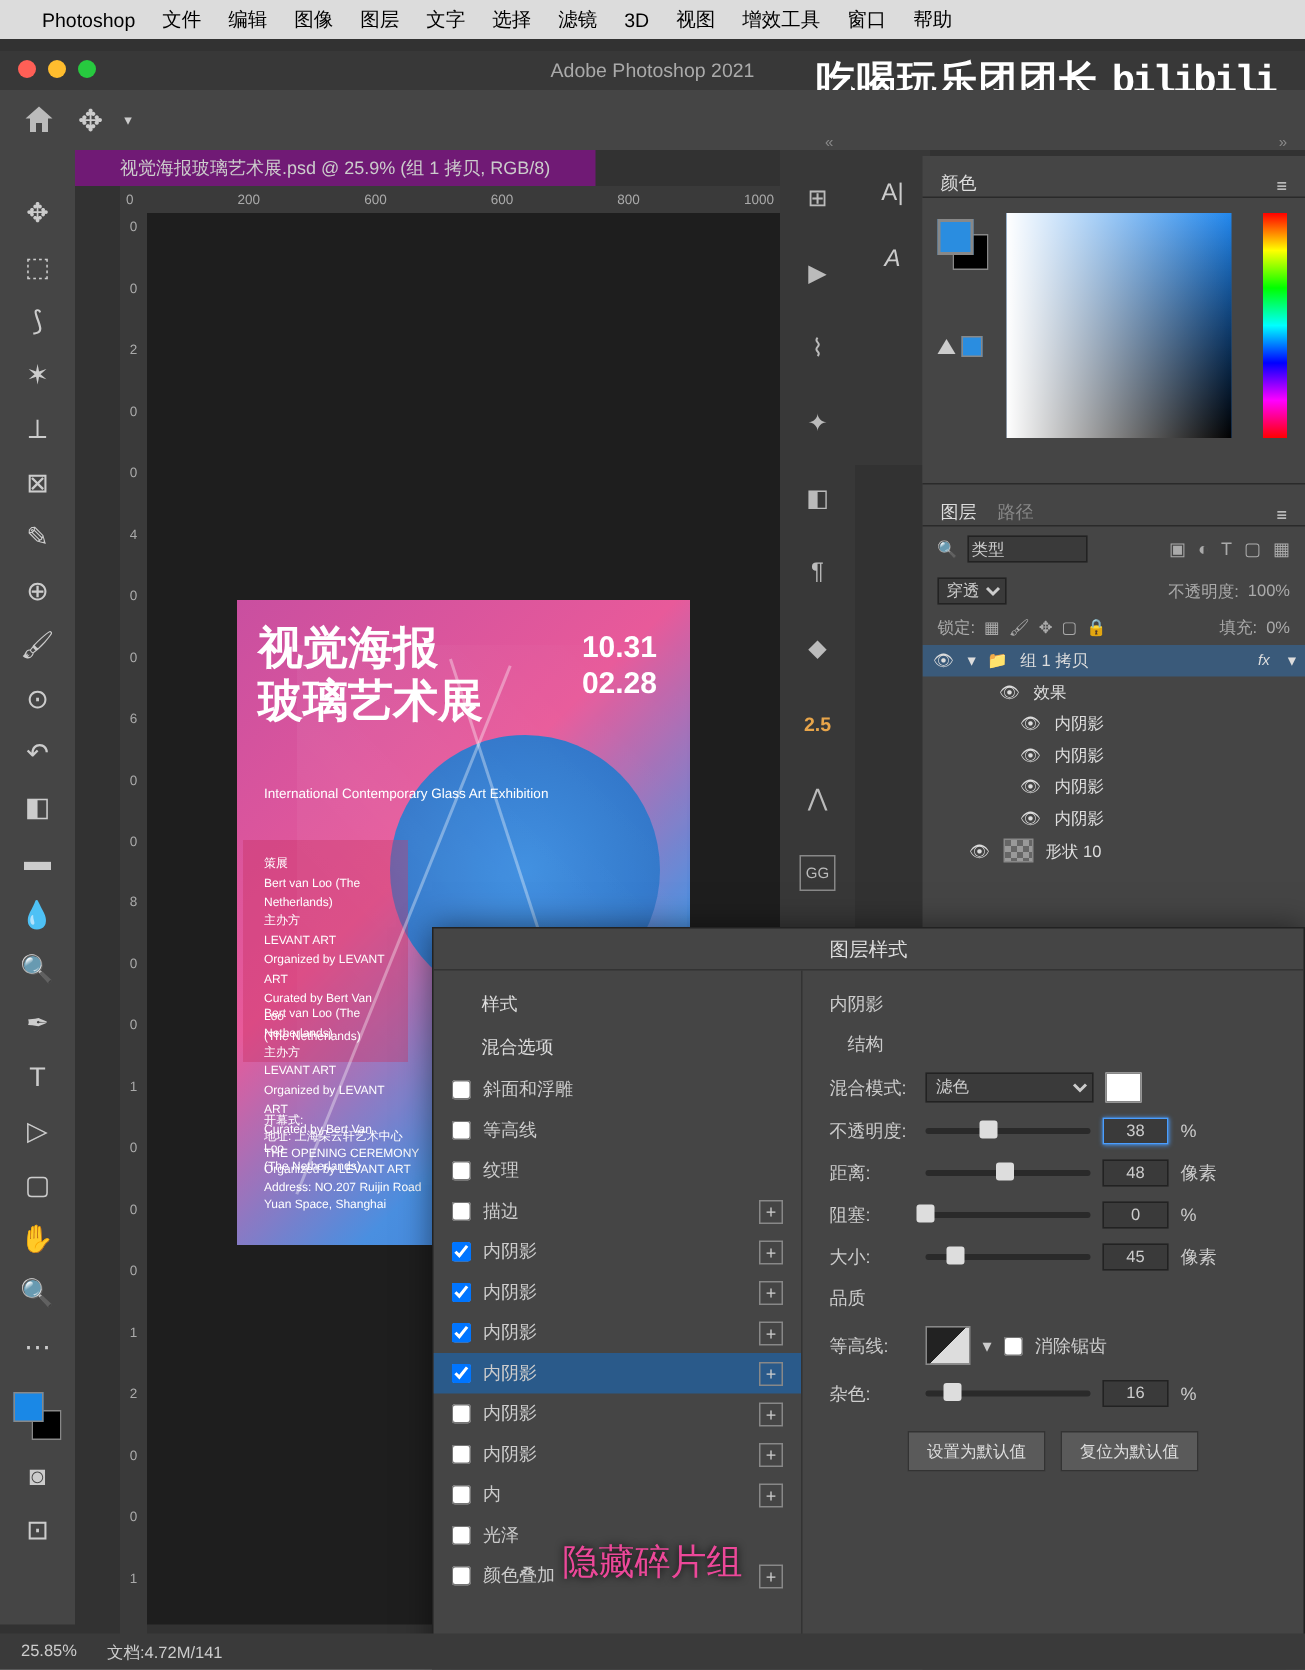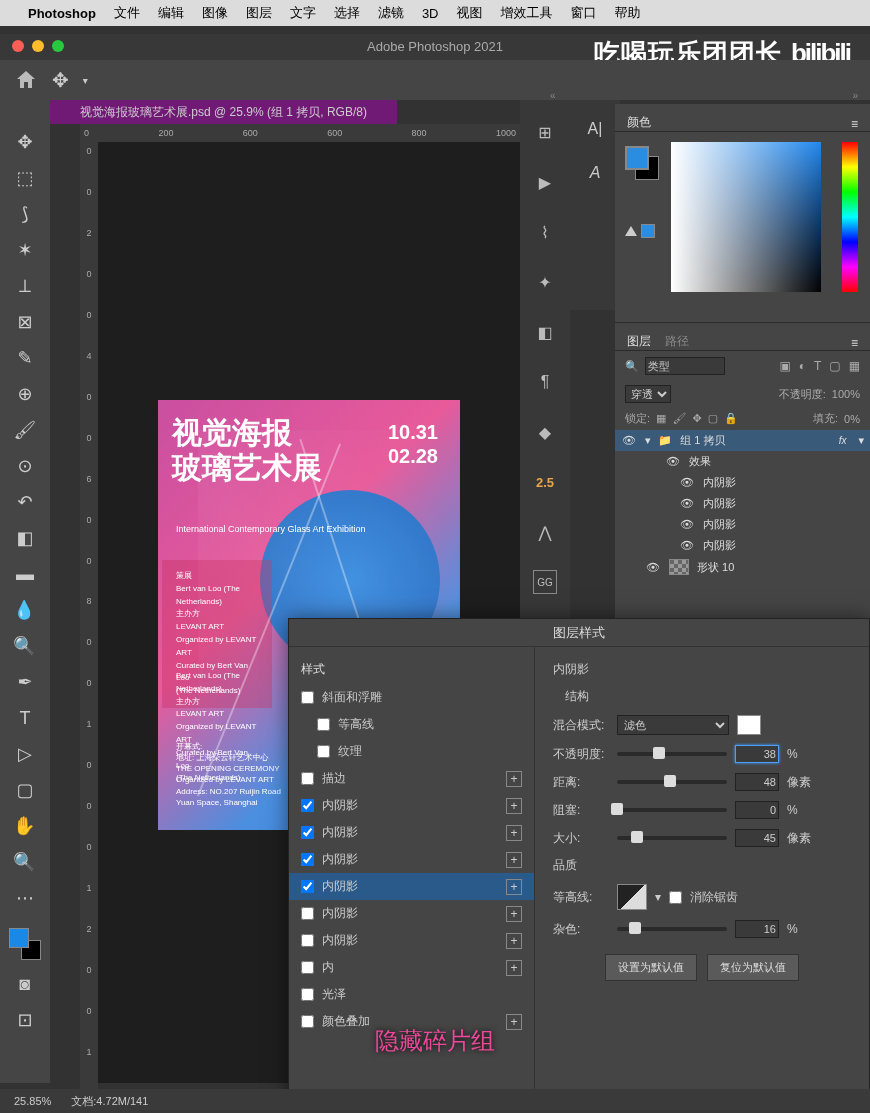--- a/index.html
+++ b/index.html
@@ -5,21 +5,21 @@
 *{margin:0;padding:0;box-sizing:border-box;font-family:-apple-system,Helvetica,Arial,sans-serif;user-select:none}
 body{background:#323232;width:870px;height:1113px;overflow:hidden;position:relative;color:#ccc}
 .menubar{height:26px;background:#dcdcdc;color:#000;display:flex;align-items:center;padding:0 10px;font-size:13px;gap:18px}
 .menubar .apple{font-size:15px}
 .menubar span{cursor:default}
 .traffic{position:absolute;top:40px;left:12px;display:flex;gap:8px}
 .traffic span{width:12px;height:12px;border-radius:50%}
 .tr{background:#ff5f56}.ty{background:#ffbd2e}.tg{background:#27c93f}
 .titlebar{position:absolute;top:34px;left:0;right:0;height:26px;text-align:center;color:#aaa;font-size:13px;line-height:26px;background:#383838}
 .watermark{position:absolute;top:36px;right:20px;color:#fff;font-size:26px;font-weight:bold;letter-spacing:1px;display:flex;align-items:center;gap:8px}
-.watermark .bili{font-family:Liberation Sans, sans-serif;font-weight:900;letter-spacing:-2px}
+.watermark .bili{font-family:Liberation Mono, monospace;font-weight:900;letter-spacing:-2px}
 .optbar{position:absolute;top:60px;left:0;right:0;height:40px;background:#454545;display:flex;align-items:center;padding:0 14px;gap:14px}
 .home-icon{width:24px;height:24px;color:#bbb}
 .toolbar{position:absolute;top:100px;left:0;width:50px;bottom:30px;background:#454545;display:flex;flex-direction:column;align-items:center;padding-top:30px;gap:12px}
 .tool{width:24px;height:24px;display:flex;align-items:center;justify-content:center;color:#ccc;font-size:18px;cursor:pointer}
 .fg-bg{position:relative;width:32px;height:32px;margin-top:6px}
 .fg-bg .fg{position:absolute;top:0;left:0;width:20px;height:20px;background:#1a88e6;border:1px solid #888}
 .fg-bg .bg{position:absolute;bottom:0;right:0;width:20px;height:20px;background:#000;border:1px solid #888}
 .doctab{position:absolute;top:100px;left:50px;height:24px;color:#ccc;font-size:12px;padding:4px 30px;background:#701a75}
 .ruler-h{position:absolute;top:124px;left:80px;width:440px;height:18px;background:#3a3a3a;color:#aaa;font-size:9px;display:flex;align-items:center;padding:0 4px;justify-content:space-between}
 .ruler-v{position:absolute;top:142px;left:80px;width:18px;height:960px;background:#3a3a3a;color:#aaa;font-size:9px;display:flex;flex-direction:column;justify-content:space-between;padding:4px 0;align-items:center}
@@ -65,52 +65,52 @@
 .layer-item.sel{background:#3a5a7a}
 .layer-item .eye{width:16px;text-align:center}
 .layer-item .thumb{width:20px;height:16px;background:#666;border:1px solid #888}
 .layer-item .thumb.chk{background:repeating-conic-gradient(#999 0 25%,#666 0 50%) 0 0/8px 8px}
 .layer-item .fx{margin-left:auto;font-style:italic;font-size:10px;margin-right:4px}
 
 .dialog{position:absolute;top:618px;left:288px;right:0;bottom:0;background:#454545;border:1px solid #222;box-shadow:0 0 20px rgba(0,0,0,.5)}
 .dlg-title{height:28px;text-align:center;line-height:28px;font-size:13px;color:#ddd;border-bottom:1px solid #333}
 .dlg-body{display:flex;height:calc(100% - 28px)}
 .dlg-left{width:246px;border-right:1px solid #333;padding:8px 0;overflow:hidden}
-.dlg-left .hdr{padding:6px 12px;font-size:12px;color:#ddd}
+.dlg-left .hdr{padding:6px 32px;font-size:12px;color:#ddd}
 .style-row{display:flex;align-items:center;padding:5px 12px;font-size:12px;color:#ccc;gap:8px}
-.style-row.indent{padding-left:28px}
+.style-row.indent{padding-left:12px}
 .style-row.sel{background:#2a5a8a}
 .style-row input[type=checkbox]{width:13px;height:13px}
 .style-row .plus{margin-left:auto;width:16px;height:16px;border:1px solid #888;text-align:center;line-height:14px;font-size:12px}
 .dlg-right{flex:1;padding:14px 18px;font-size:12px;color:#ccc}
 .dlg-right .sec{margin-bottom:10px}
 .dlg-right .sec-title{font-size:12px;margin-bottom:10px}
 .dlg-right .row{display:flex;align-items:center;gap:8px;margin-bottom:10px}
 .dlg-right .row label{width:56px;}
 .dlg-right select{background:#3a3a3a;border:1px solid #222;color:#ccc;font-size:11px;padding:2px;width:112px}
 .dlg-right .sw{width:24px;height:20px;background:#fff;border:1px solid #888}
 .dlg-right .slider{flex:1;height:4px;background:#2a2a2a;position:relative;border-radius:2px;max-width:110px}
 .dlg-right .slider .h{position:absolute;top:-5px;width:12px;height:12px;background:#ddd;border-radius:2px;transform:translateX(-50%)}
-.dlg-right .numbox{width:44px;background:#3a3a3a;border:1px solid #222;color:#ccc;text-align:right;font-size:11px;padding:2px}
+.dlg-right .numbox{width:44px;background:#3a3a3a;border:1px solid #222;color:#ccc;text-align:center;font-size:11px;padding:2px}
 .dlg-right .numbox.focus{border:1px solid #4a9eff;box-shadow:0 0 3px #4a9eff}
 .dlg-right .angle-dial{width:34px;height:34px;border:1px solid #888;border-radius:50%;position:relative}
 .dlg-right .angle-dial::after{content:"";position:absolute;width:14px;height:1px;background:#ccc;top:50%;left:50%;transform-origin:left;transform:rotate(144deg)}
 .dlg-right .contour{width:30px;height:26px;background:linear-gradient(135deg,#222 50%,#ddd 50%);border:1px solid #888}
 .dlg-right .btns{display:flex;gap:10px;margin-top:16px;justify-content:center}
 .dlg-right .btns button{background:#5a5a5a;border:1px solid #333;color:#ddd;padding:5px 12px;font-size:11px;cursor:pointer}
 .statusbar{position:absolute;bottom:0;left:0;right:0;height:24px;background:#3a3a3a;color:#ccc;font-size:11px;display:flex;align-items:center;padding:0 14px;gap:20px}
 .caption{position:absolute;bottom:56px;left:50%;transform:translateX(-50%);color:#ec4899;font-size:24px;font-weight:500;text-shadow:0 0 6px #000}
 .collapse-arrow{position:absolute;top:90px;font-size:10px;color:#888}
 </style>
 </head>
 <body>
 
 <div class="menubar">
   <span class="apple"></span>
-  <span style="font-weight:bold">Photoshop</span>
+  <span style="font-weight:normal">Photoshop</span>
   <span>文件</span>
   <span>编辑</span>
   <span>图像</span>
   <span>图层</span>
   <span>文字</span>
   <span>选择</span>
   <span>滤镜</span>
   <span>3D</span>
   <span>视图</span>
   <span>增效工具</span>
@@ -344,20 +344,21 @@
       </div>
     </div>
   </div>
 </div>
 
 <div class="dialog">
   <div class="dlg-title">图层样式</div>
   <div class="dlg-body">
     <div class="dlg-left">
       <div class="hdr">样式</div>
+      <div class="hdr">混合选项</div>
       <div id="style-rows">
           <div class="style-row">
             <input type="checkbox" style="">
             <span>斜面和浮雕</span>
           </div>
           <div class="style-row indent">
             <input type="checkbox" style="">
             <span>等高线</span>
           </div>
           <div class="style-row indent">

